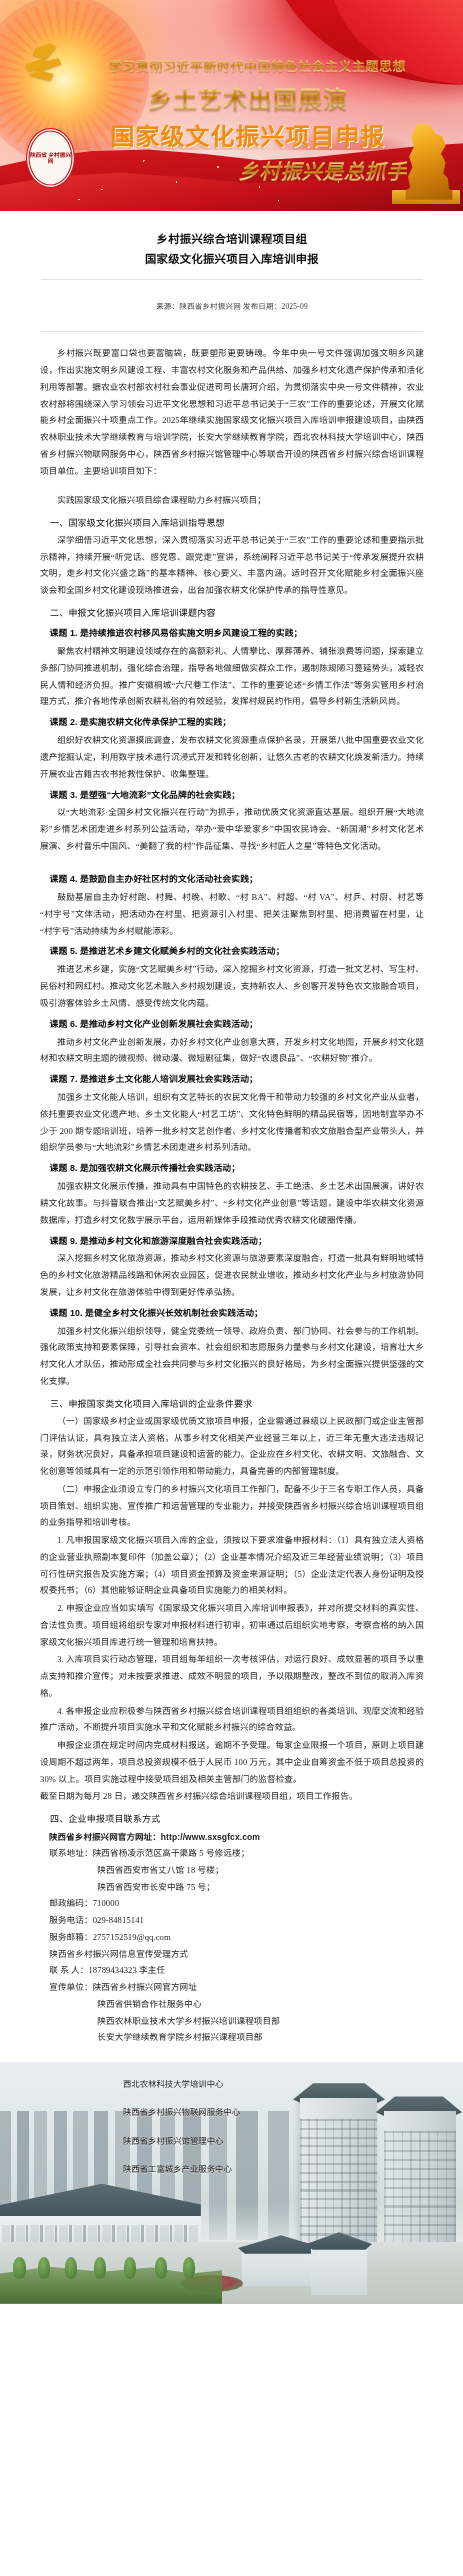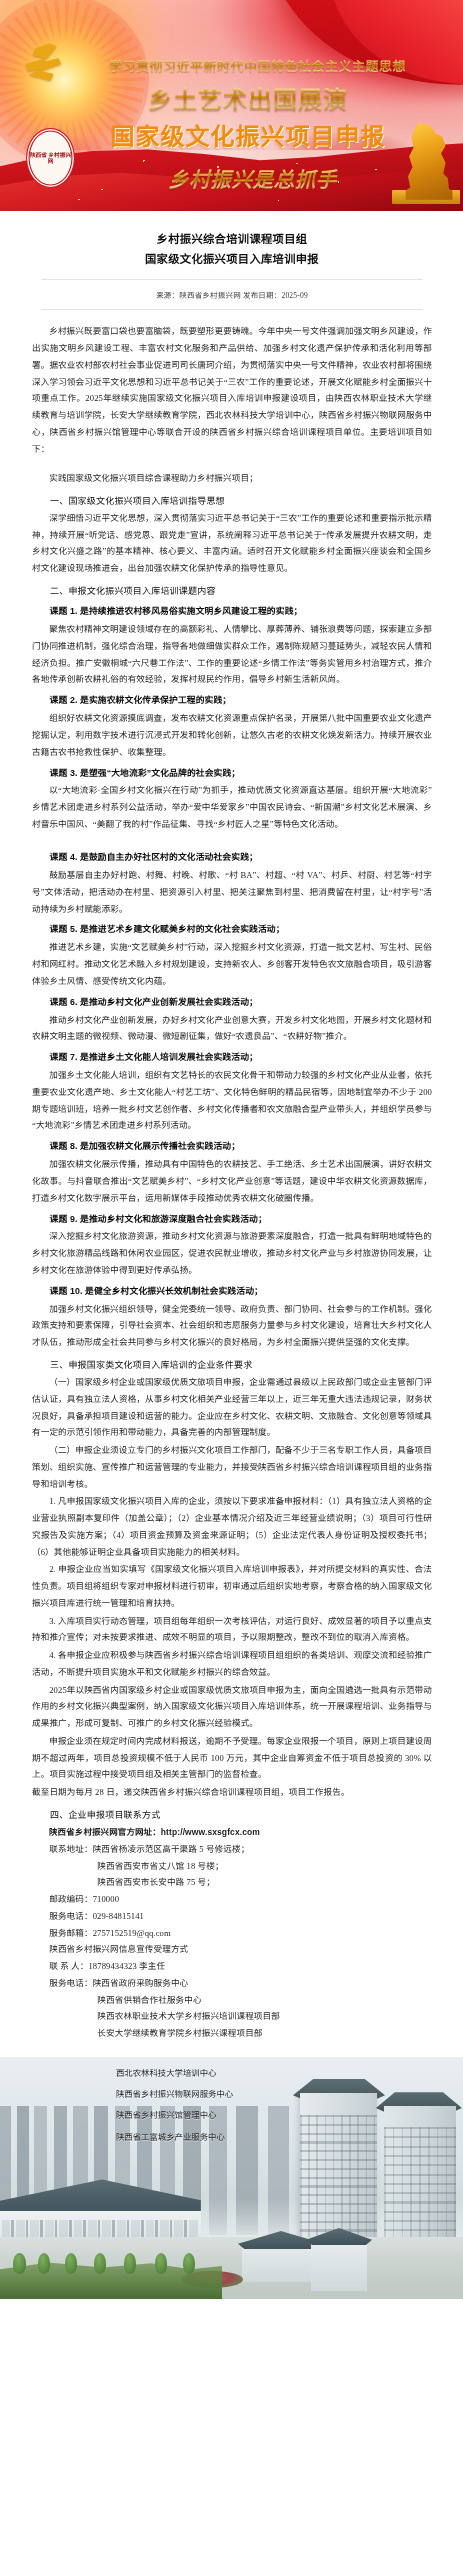--- a/index.html
+++ b/index.html
@@ -114,22 +114,22 @@
     position:absolute; left:52px; top:117px; width:392px;
     text-align:center;
     font-family:"Liberation Sans","DejaVu Sans",sans-serif;
     font-weight:bold;
     font-size:24px;
     letter-spacing:1px;
     color:#f08c12;
     text-shadow: 1px 1px 0 #fff4d8, 0 1.5px 2.1px rgba(150,60,0,.25);
   }
   .banner-line4 {
-    position:absolute; left:98px; top:163px; width:309px;
-    text-align:center;
+    position:absolute; left:98px; top:155px; width:309px;
+    text-align:right;
     font-family:Liberation Serif, serif;
     font-weight:bold;
     font-size:20.6px;
     letter-spacing:0.5px;
     font-style:italic;
     background: linear-gradient(180deg,#fff3c4 0%,#f2cc60 28%,#cf8d0e 54%,#fae2a0 76%,#b9760a 100%);
     -webkit-background-clip:text; background-clip:text; color:transparent;
     text-shadow: 0 1.5px 1.5px rgba(120,50,0,.35);
   }
   .seal {
@@ -165,37 +165,37 @@
     font-weight:bold;
     font-size:11.3px;
     line-height:1.78;
     color:#111;
     letter-spacing:0.3px;
   }
   .doc-meta-wrap { padding: 7.2px 41px 0; }
   .doc-meta {
     border-top:0.5px solid #e3e3e3;
     border-bottom:0.5px solid #e3e3e3;
-    padding:9px 0;
+    padding:20px 0;
     text-align:center;
     font-size:7.5px;
     color:#3a3a3a;
     letter-spacing:0.2px;
   }
 
   
   article {
     padding: 13.4px 32px 15.5px;
     font-size:8.6px;
     line-height:1.95;
     color:#1d1d1d;
     text-align:justify;
     letter-spacing:0.1px;
   }
-  article p { margin:0 0 1px; text-indent:2em; }
+  article p { margin:0 8px 1px; text-indent:2em; }
   article p.noindent { text-indent:0; }
   article h2 {
     margin: 6.2px 0 1px;
     font-family:"Liberation Sans","DejaVu Sans",sans-serif;
     font-size:9px;
     font-weight:normal;
     color:#0d0d0d;
     text-indent:2em;
     line-height:1.8;
     letter-spacing:0.2px;
@@ -336,21 +336,21 @@
   }
   .footer-overlay-text {
     position:absolute; left:0; top:0; width:464px;
     padding: 3.1px 0 0 111px;
     font-size:8.4px;
     line-height:1.95;
     color:#1f1f1f;
     font-family:"Liberation Serif","DejaVu Serif",serif;
     text-shadow: 0 0.5px 0.5px rgba(255,255,255,.6);
   }
-  .footer-overlay-text div { margin:5px;font-family:Liberation Serif, serif; }
+  .footer-overlay-text div { margin:12px;font-family:Liberation Serif, serif; }
 </style>
 </head>
 <body>
 
 <header class="banner">
   <div class="banner-sun"></div>
   <div class="banner-rays"></div>
   <div class="banner-ribbon-tr"></div>
   <div class="banner-ribbon-tr2"></div>
   <div class="banner-mountains"></div>
@@ -426,35 +426,34 @@
   <h3>课题 10. 是健全乡村文化振兴长效机制社会实践活动；</h3>
   <p>加强乡村文化振兴组织领导，健全党委统一领导、政府负责、部门协同、社会参与的工作机制。强化政策支持和要素保障，引导社会资本、社会组织和志愿服务力量参与乡村文化建设，培育壮大乡村文化人才队伍，推动形成全社会共同参与乡村文化振兴的良好格局，为乡村全面振兴提供坚强的文化支撑。</p>
 
   <h2>三、申报国家类文化项目入库培训的企业条件要求</h2>
   <p>（一）国家级乡村企业或国家级优质文旅项目申报，企业需通过县级以上民政部门或企业主管部门评估认证，具有独立法人资格，从事乡村文化相关产业经营三年以上，近三年无重大违法违规记录，财务状况良好，具备承担项目建设和运营的能力。企业应在乡村文化、农耕文明、文旅融合、文化创意等领域具有一定的示范引领作用和带动能力，具备完善的内部管理制度。</p>
   <p>（二）申报企业须设立专门的乡村振兴文化项目工作部门，配备不少于三名专职工作人员，具备项目策划、组织实施、宣传推广和运营管理的专业能力，并接受陕西省乡村振兴综合培训课程项目组的业务指导和培训考核。</p>
   <p>1. 凡申报国家级文化振兴项目入库的企业，须按以下要求准备申报材料：（1）具有独立法人资格的企业营业执照副本复印件（加盖公章）；（2）企业基本情况介绍及近三年经营业绩说明；（3）项目可行性研究报告及实施方案；（4）项目资金预算及资金来源证明；（5）企业法定代表人身份证明及授权委托书；（6）其他能够证明企业具备项目实施能力的相关材料。</p>
   <p>2. 申报企业应当如实填写《国家级文化振兴项目入库培训申报表》，并对所提交材料的真实性、合法性负责。项目组将组织专家对申报材料进行初审，初审通过后组织实地考察，考察合格的纳入国家级文化振兴项目库进行统一管理和培育扶持。</p>
   <p>3. 入库项目实行动态管理，项目组每年组织一次考核评估，对运行良好、成效显著的项目予以重点支持和推介宣传；对未按要求推进、成效不明显的项目，予以限期整改，整改不到位的取消入库资格。</p>
   <p>4. 各申报企业应积极参与陕西省乡村振兴综合培训课程项目组组织的各类培训、观摩交流和经验推广活动，不断提升项目实施水平和文化赋能乡村振兴的综合效益。</p>
-  <p>2025年以陕西省内国家级乡村企业或国家级优质文旅项目申报为主，面向全国遴选一批具有示范带动作用的乡村文化振兴典型案例，纳入国家级文化振兴项目入库培训体系，统一开展课程培训、业务指导与成果推广，形成可复制、可推广的乡村文化振兴经验模式。</p>
   <p>申报企业须在规定时间内完成材料报送，逾期不予受理。每家企业限报一个项目，原则上项目建设周期不超过两年，项目总投资规模不低于人民币 100 万元，其中企业自筹资金不低于项目总投资的 30% 以上。项目实施过程中接受项目组及相关主管部门的监督检查。</p>
   <p class="noindent">截至日期为每月 28 日，递交陕西省乡村振兴综合培训课程项目组，项目工作报告。</p>
 
   <h2>四、企业申报项目联系方式</h2>
   <p class="site-line">陕西省乡村振兴网官方网址：http://www.sxsgfcx.com</p>
   <p class="contact-line">联系地址：陕西省杨凌示范区高干渠路 5 号修远楼；</p>
   <p class="contact-sub">陕西省西安市省丈八馆 18 号楼；</p>
   <p class="contact-sub">陕西省西安市长安中路 75 号；</p>
   <p class="contact-line">邮政编码：710000</p>
   <p class="contact-line">服务电话：029-84815141</p>
   <p class="contact-line">服务邮箱：2757152519@qq.com</p>
   <p class="contact-line">陕西省乡村振兴网信息宣传受理方式</p>
   <p class="contact-line">联 系 人：18789434323  李主任</p>
-  <p class="contact-line">服务电话：陕西省政府采购服务中心</p>
+  <p class="contact-line">宣传单位：陕西省乡村振兴网官方网址</p>
   <p class="contact-sub">陕西省供销合作社服务中心</p>
   <p class="contact-sub">陕西农林职业技术大学乡村振兴培训课程项目部</p>
   <p class="contact-sub">长安大学继续教育学院乡村振兴课程项目部</p>
 </article>
 
 <footer class="footer-photo">
   <div class="sky"></div>
   <div class="skyline"></div>
 
   <div class="hall-roof"></div>

